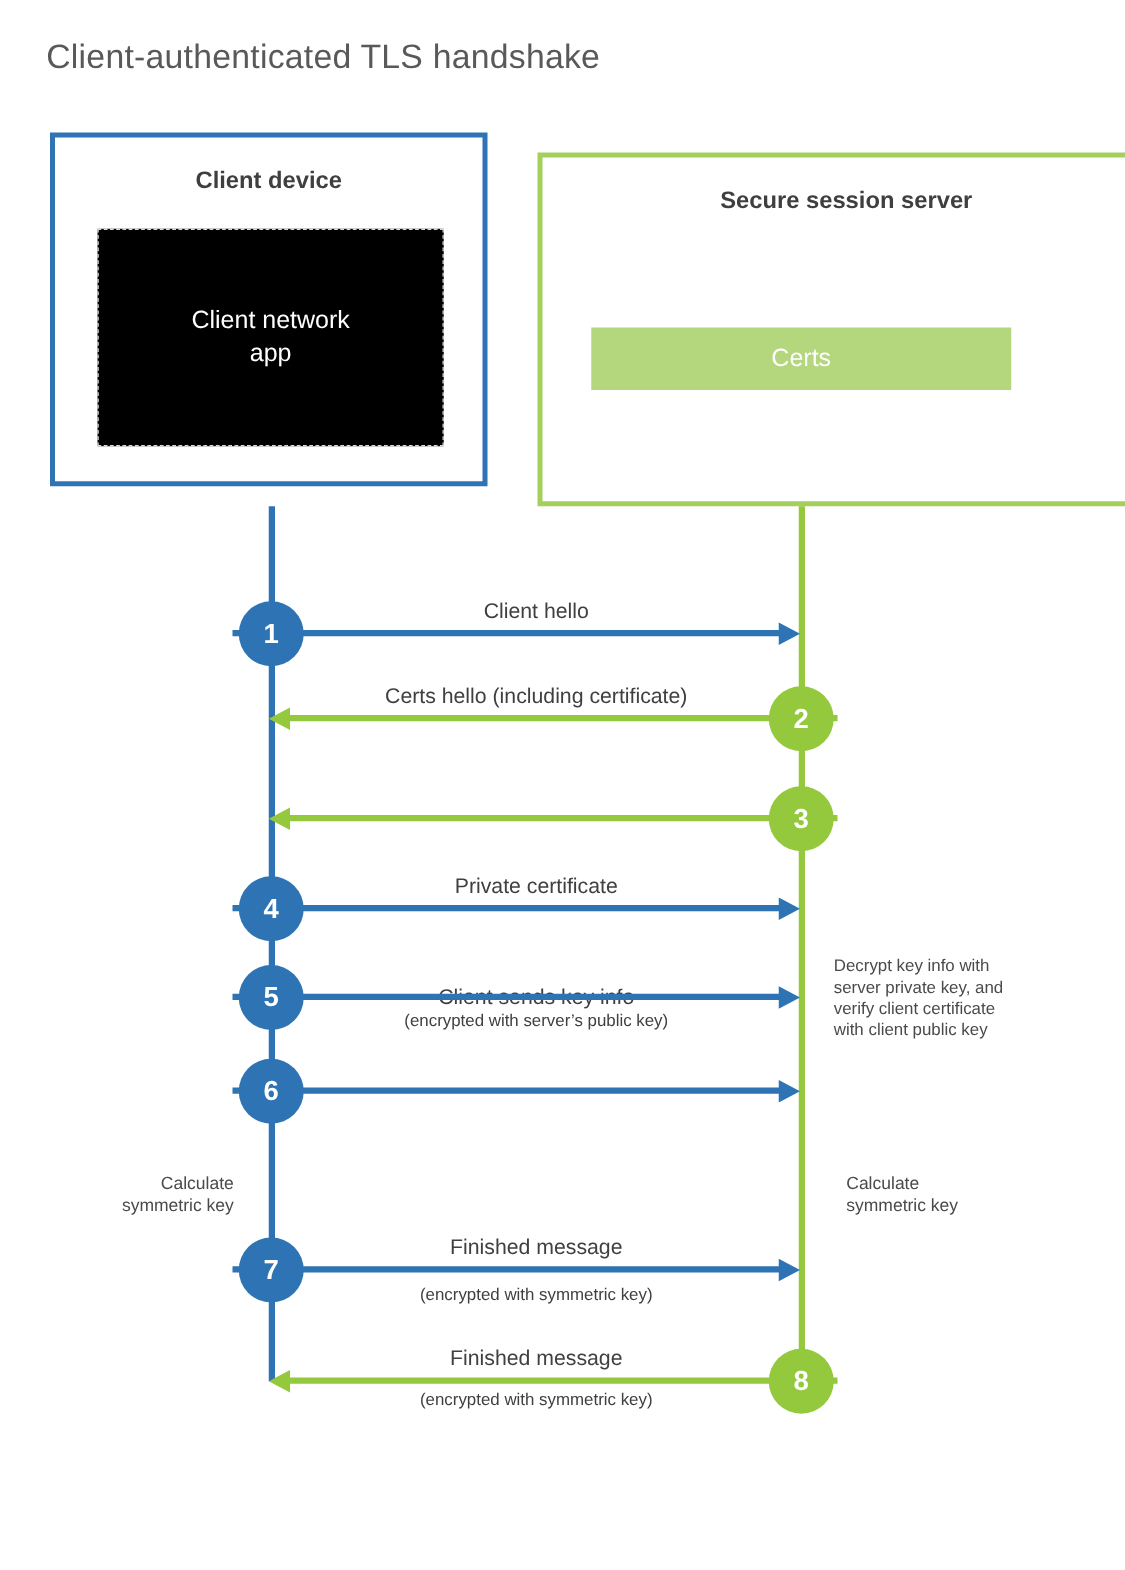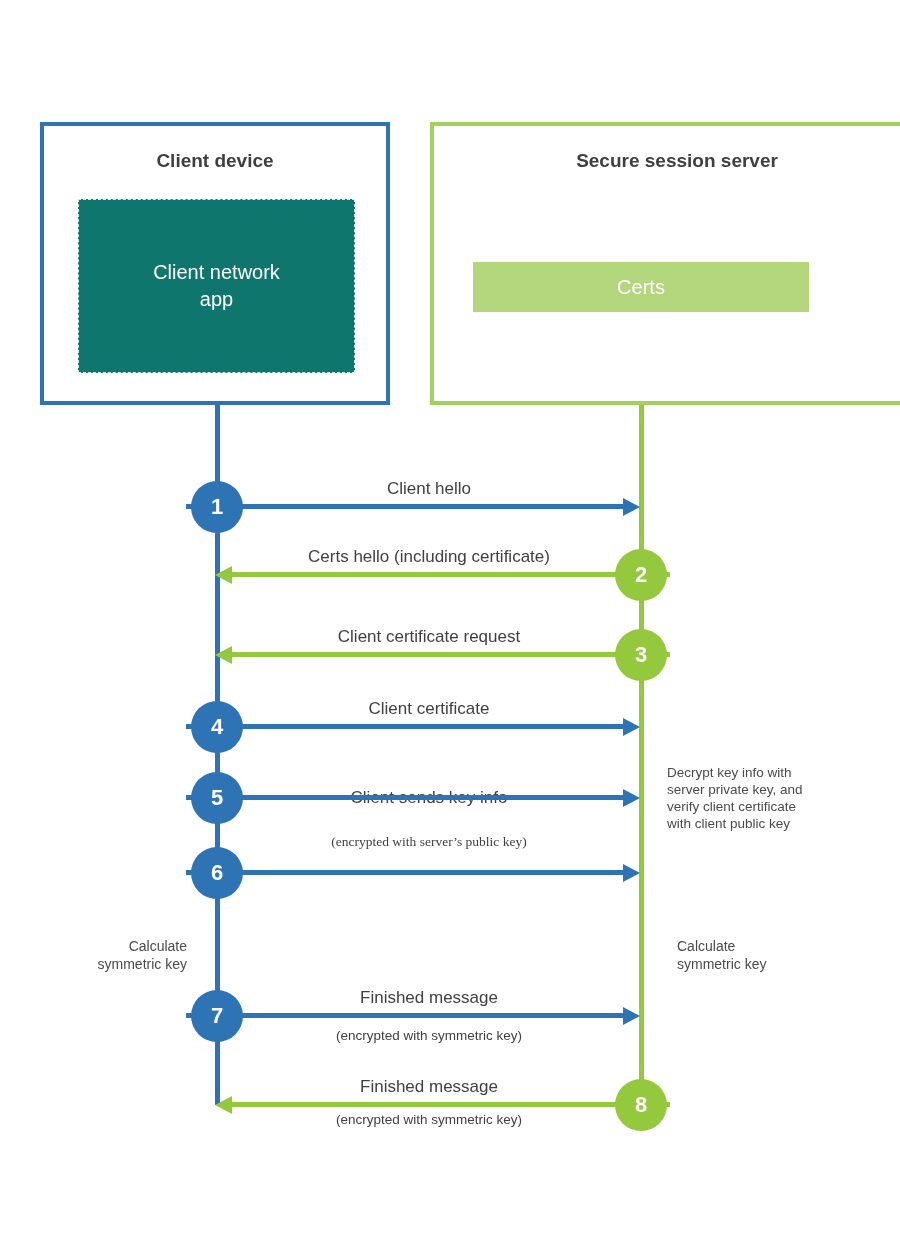--- a/index.html
+++ b/index.html
@@ -15,21 +15,21 @@
   }
   
   .actor{box-sizing:border-box;border-style:solid;border-width:4px;background:#fff;}
   .actor.blue{border-color:#2e74b5;}
   .actor.green{border-color:#a3d05c;}
   .actor-title{
     position:absolute;left:0;top:24px;width:100%;text-align:center;
     font-size:19px;font-weight:bold;color:#3f3f3f;
   }
   .app-box{
-    position:absolute;box-sizing:border-box;background:#0f766e;
+    position:absolute;box-sizing:border-box;background:#000000;
     border:1px dashed rgba(255,255,255,.85);
     display:flex;align-items:center;justify-content:center;text-align:center;
     color:#fff;font-size:20px;line-height:27px;white-space:pre-line;
   }
   .bar{
     position:absolute;background:#b4d77e;color:#fff;font-size:20px;
     display:flex;align-items:center;justify-content:center;text-align:center;
   }
   
   .vline{width:5px;top:405px;height:700px;}
@@ -69,22 +69,23 @@
     font-size:14px;line-height:18px;color:#4a4a4a;white-space:pre-line;
   }
   .calc.left{left:60px;width:127px;text-align:right;top:937px;}
   .calc.right{left:677px;width:140px;text-align:left;top:937px;}
 </style>
 </head>
 <body>
 
 <div id="canvas">
 
+  <div class="abs page-title">Client-authenticated TLS handshake</div>
 
-  <div class="abs actor blue" style="left:40px;top:122px;width:350px;height:283px;">
+  <div class="abs actor blue" style="left:40px;top:106px;width:350px;height:283px;">
     <div class="actor-title">Client device</div>
     <div class="app-box" style="left:34px;top:73px;width:277px;height:174px;">Client network
 app</div>
   </div>
 
   <div class="abs actor green" style="left:430px;top:122px;width:494px;height:283px;">
     <div class="actor-title">Secure session server</div>
     <div class="bar" style="left:39px;top:136px;width:336px;height:50px;">Certs</div>
   </div>
 
@@ -94,35 +95,34 @@
   <div class="abs msg" style="top:479px;">Client hello</div>
   <div class="abs shaft blue" style="left:186px;top:504px;width:438px;"></div>
   <div class="abs head-right" style="left:623px;top:498px;"></div>
   <div class="abs circle blue" style="top:481px;">1</div>
 
   <div class="abs msg" style="top:547px;">Certs hello (including certificate)</div>
   <div class="abs shaft green" style="left:232px;top:572px;width:438px;"></div>
   <div class="abs head-left" style="left:215px;top:566px;"></div>
   <div class="abs circle green" style="top:549px;">2</div>
 
-  <div class="abs msg" style="top:627px;">Client certificate request</div>
   <div class="abs shaft green" style="left:232px;top:652px;width:438px;"></div>
   <div class="abs head-left" style="left:215px;top:646px;"></div>
   <div class="abs circle green" style="top:629px;">3</div>
 
-  <div class="abs msg" style="top:699px;">Client certificate</div>
+  <div class="abs msg" style="top:699px;">Private certificate</div>
   <div class="abs shaft blue" style="left:186px;top:724px;width:438px;"></div>
   <div class="abs head-right" style="left:623px;top:718px;"></div>
   <div class="abs circle blue" style="top:701px;">4</div>
 
   <div class="abs msg" style="top:770px;margin-top:18px;">Client sends key info</div>
   <div class="abs shaft blue" style="left:186px;top:795px;width:438px;"></div>
   <div class="abs head-right" style="left:623px;top:789px;"></div>
   <div class="abs circle blue" style="top:772px;">5</div>
-  <div class="abs msg sub" style="top:834px;font-family:Liberation Serif, serif;">(encrypted with server’s public key)</div>
+  <div class="abs msg sub" style="top:809px;">(encrypted with server’s public key)</div>
 
   <div class="abs shaft blue" style="left:186px;top:870px;width:438px;"></div>
   <div class="abs head-right" style="left:623px;top:864px;"></div>
   <div class="abs circle blue" style="top:847px;">6</div>
 
   <div class="abs msg" style="top:988px;">Finished message</div>
   <div class="abs shaft blue" style="left:186px;top:1013px;width:438px;"></div>
   <div class="abs head-right" style="left:623px;top:1007px;"></div>
   <div class="abs circle blue" style="top:990px;">7</div>
   <div class="abs msg sub" style="top:1028px;">(encrypted with symmetric key)</div>

